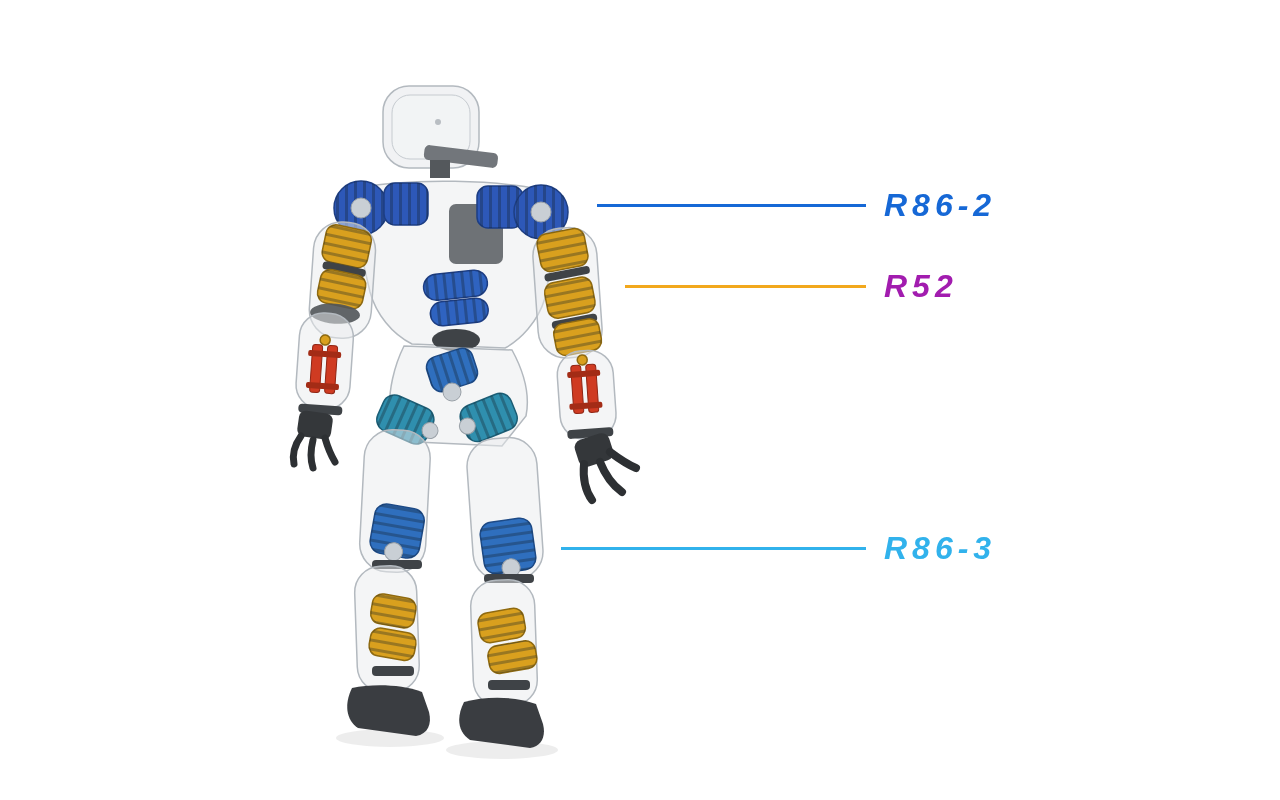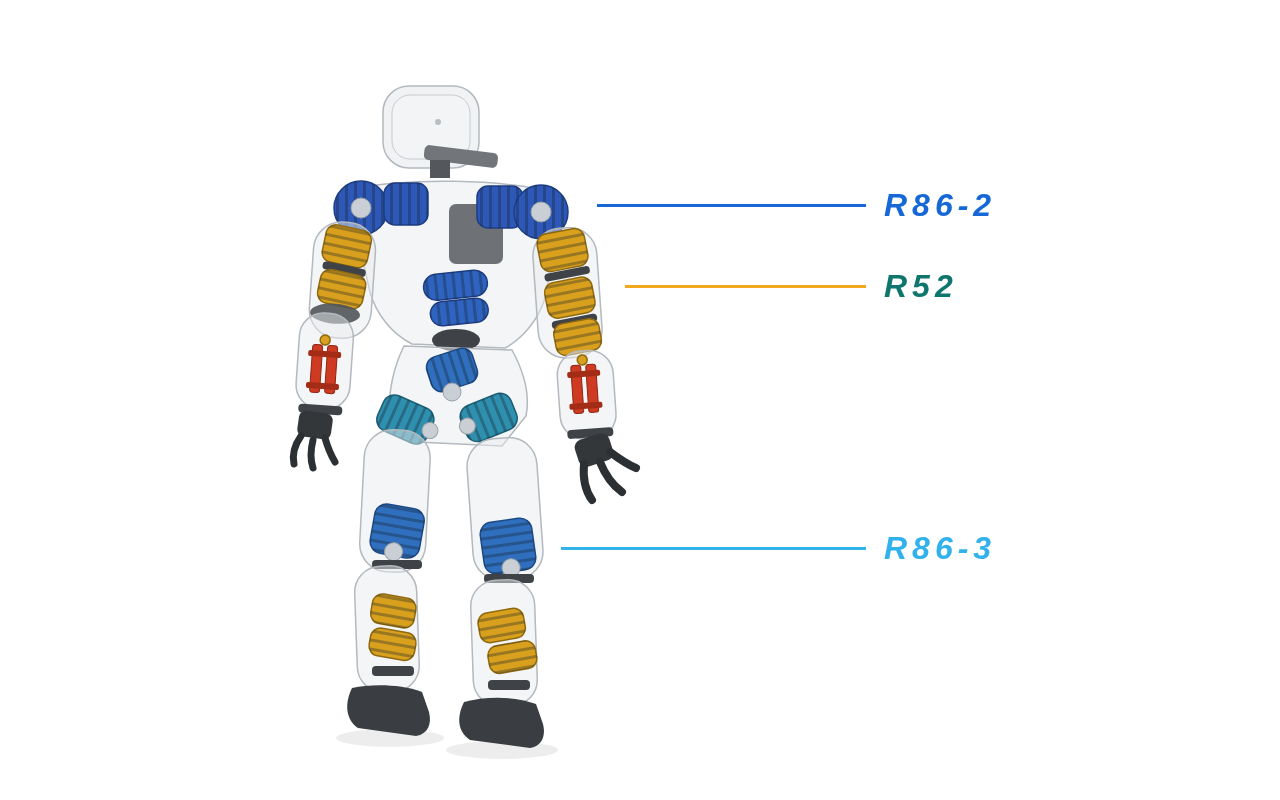--- a/index.html
+++ b/index.html
@@ -203,20 +203,20 @@
       <path d="M464,702 C456,718 458,732 470,740 L530,748 C542,746 546,736 543,724 L536,704 C514,696 486,696 464,702 Z" fill="#3a3d41"></path>
     </g>
   </svg>
 
   <div class="callout co0">
     <span class="line" style="background-color: rgb(22, 104, 214);"></span>
     <span class="label" style="color: rgb(22, 104, 214);">R86-2</span>
   </div>
   <div class="callout co1">
     <span class="line" style="background-color: rgb(242, 168, 29);"></span>
-    <span class="label" style="color: #0f766e;">R52</span>
+    <span class="label" style="color: #a21caf;">R52</span>
   </div>
   <div class="callout co3">
     <span class="line" style="background-color: rgb(49, 178, 236);"></span>
     <span class="label" style="color: rgb(49, 178, 236); text-align: center;">R86-3</span>
   </div>
 
 </div>
 
 </body></html>

